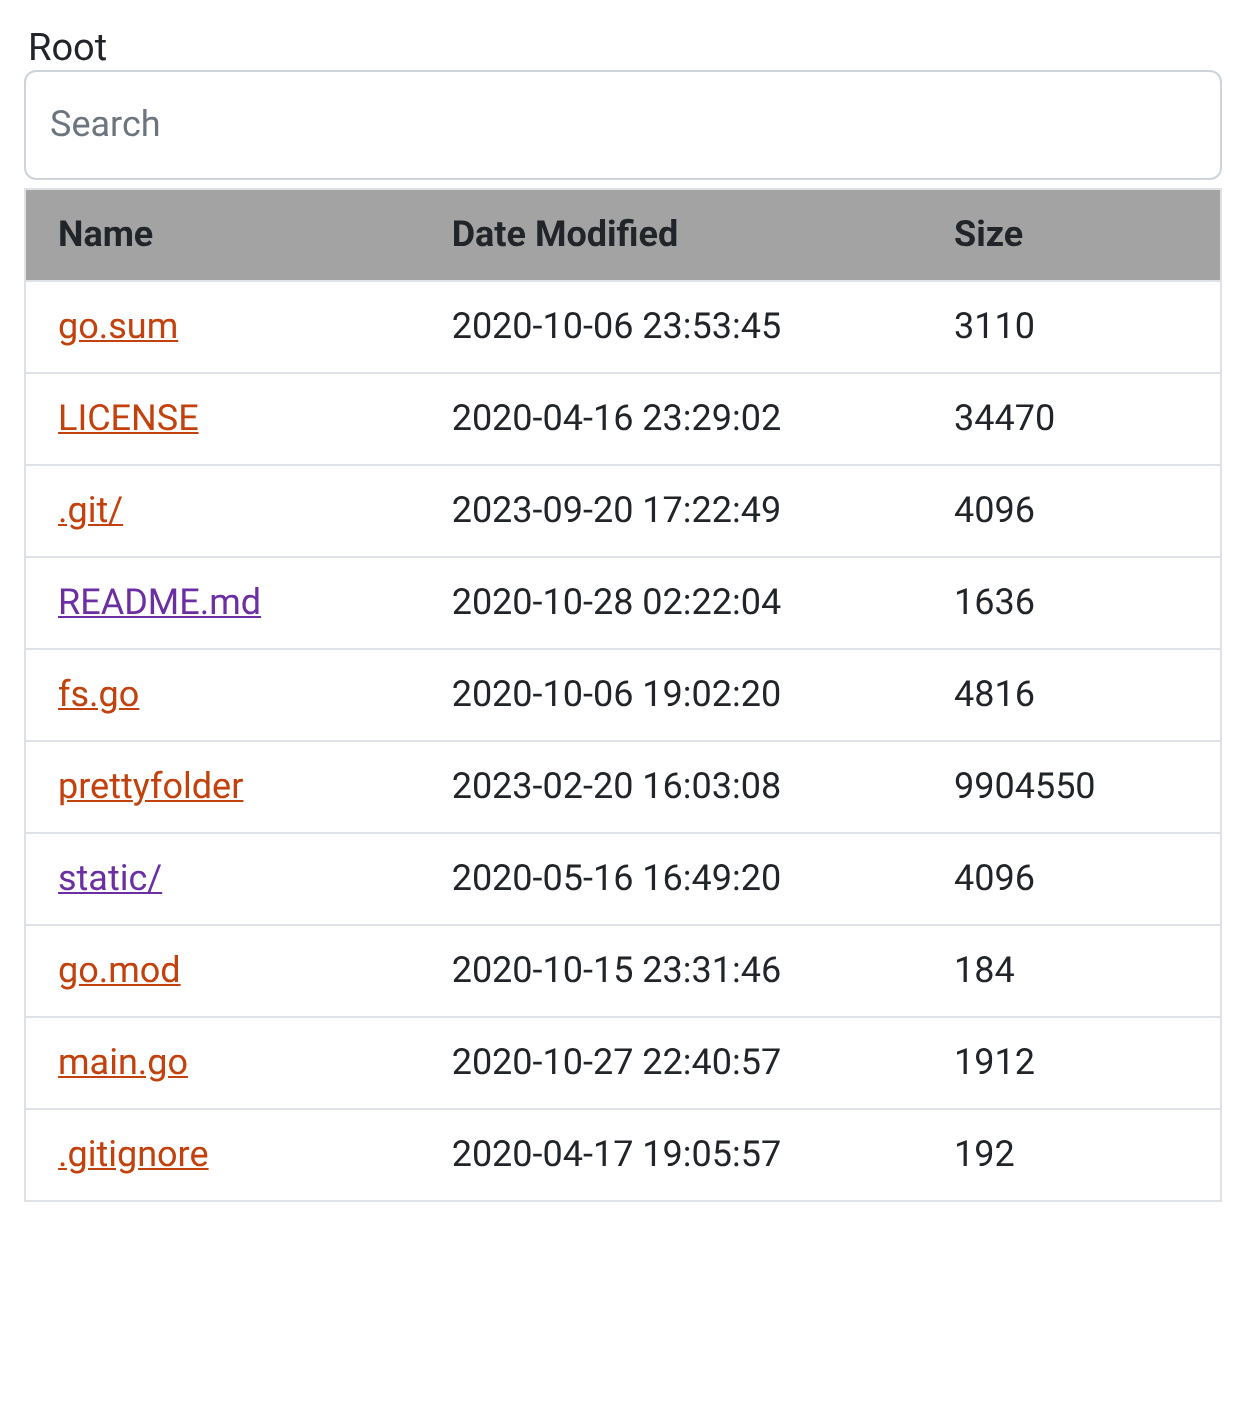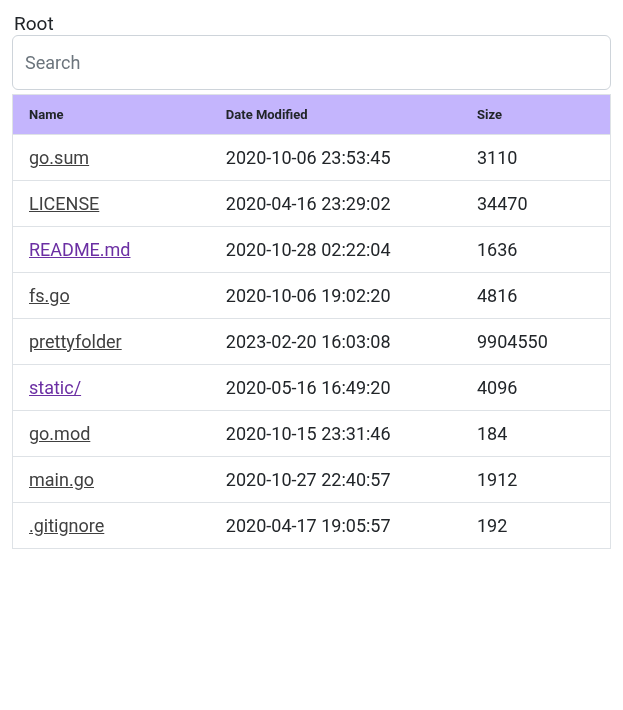--- a/index.html
+++ b/index.html
@@ -32,44 +32,44 @@
     .search-input::placeholder {
       color: #6c757d;
     }
     table {
       width: 100%;
       border-collapse: collapse;
       margin-top: 4px;
       border: 1px solid #dee2e6;
     }
     thead th {
-      background-color: #c4b5fd;
+      background-color: #a3a3a3;
       text-align: left;
       font-weight: 700;
       padding: 12px 16px;
       border-bottom: 1px solid #dee2e6;
-      font-size: 13px;
+      font-size: 18px;
     }
     tbody td {
       padding: 12px 16px;
       border-top: 1px solid #dee2e6;
       font-size: 18px;
       vertical-align: middle;
     }
     .col-name {
       width: 33%;
     }
     .col-date {
       width: 42%;
     }
     .col-size {
       width: 25%;
     }
     a.file-link {
-      color: #404040;
+      color: #c2410c;
       text-decoration: underline;
     }
     a.file-link.visited {
       color: #6b2fa3;
     }
   </style>
 </head>
 <body>
 
 
@@ -89,20 +89,25 @@
   <tbody id="file-rows">
   <tr>
         <td class="col-name"><a href="#" class="file-link">go.sum</a></td>
         <td class="col-date">2020-10-06 23:53:45</td>
         <td class="col-size">3110</td>
       </tr>
       <tr>
         <td class="col-name"><a href="#" class="file-link">LICENSE</a></td>
         <td class="col-date">2020-04-16 23:29:02</td>
         <td class="col-size">34470</td>
+      </tr>
+      <tr>
+        <td class="col-name"><a href="#" class="file-link">.git/</a></td>
+        <td class="col-date">2023-09-20 17:22:49</td>
+        <td class="col-size">4096</td>
       </tr>
       <tr>
         <td class="col-name"><a href="#" class="file-link visited">README.md</a></td>
         <td class="col-date">2020-10-28 02:22:04</td>
         <td class="col-size">1636</td>
       </tr>
       <tr>
         <td class="col-name"><a href="#" class="file-link">fs.go</a></td>
         <td class="col-date">2020-10-06 19:02:20</td>
         <td class="col-size">4816</td>

